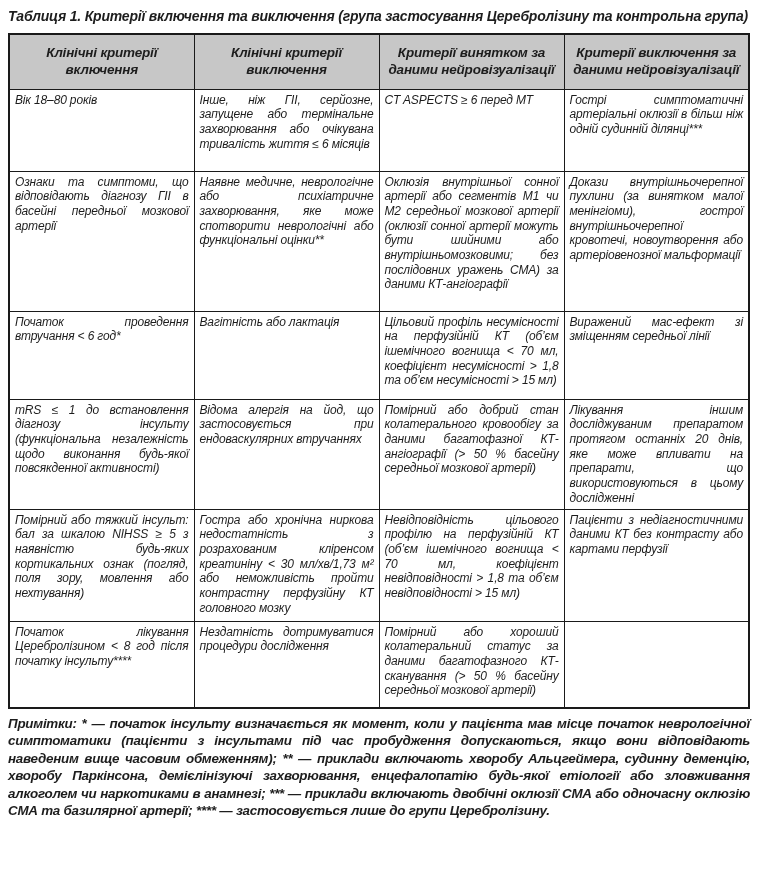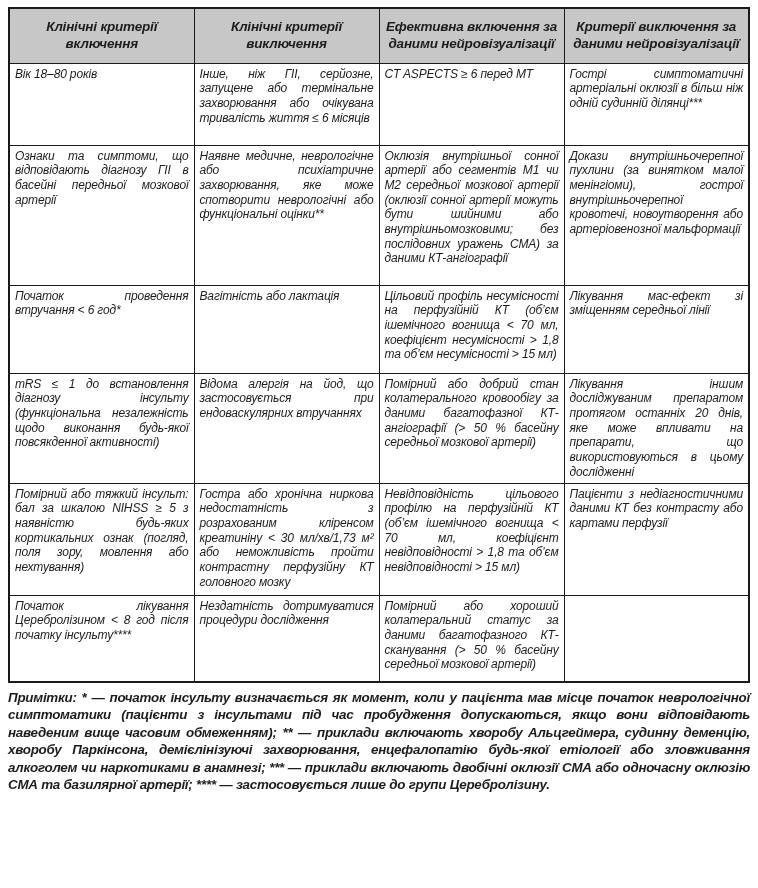--- a/index.html
+++ b/index.html
@@ -58,54 +58,55 @@
     font-weight: bold; font-style: italic;
     letter-spacing: -0.25px;
     text-align: justify; text-align-last: left;
   }
 </style>
 </head>
 <body>
 
 <div class="page">
 
+  <div class="title">Таблиця 1. Критерії включення та виключення (група застосування Церебролізину та контрольна група)</div>
 
   <table class="criteria-table">
     <colgroup>
         <col>
         <col>
         <col>
         <col>
       </colgroup>
     <thead>
       <tr class="header-row">
         <th>Клінічні критерії включення</th>
         <th>Клінічні критерії виключення</th>
-        <th>Ефективна включення за даними нейровізуалізації</th>
+        <th>Критерії винятком за даними нейровізуалізації</th>
         <th>Критерії виключення за даними нейровізуалізації</th>
       </tr>
     </thead>
     <tbody>
       <tr class="r0">
         <td>Вік 18–80 років</td>
         <td>Інше, ніж ГІІ, серйозне, запущене або термінальне захворювання або очікувана тривалість життя ≤ 6 місяців</td>
         <td>CT ASPECTS ≥ 6 перед МТ</td>
         <td>Гострі симптоматичні артеріальні оклюзії в більш ніж одній судинній ділянці***</td>
       </tr>
       <tr class="r1">
         <td>Ознаки та симптоми, що відповідають діагнозу ГІІ в басейні передньої мозкової артерії</td>
         <td>Наявне медичне, неврологічне або психіатричне захворювання, яке може спотворити неврологічні або функціональні оцінки**</td>
         <td>Оклюзія внутрішньої сонної артерії або сегментів М1 чи М2 середньої мозкової артерії (оклюзії сонної артерії можуть бути шийними або внутрішньомозковими; без послідовних уражень СМА) за даними КТ-ангіографії</td>
         <td>Докази внутрішньочерепної пухлини (за винятком малої менінгіоми), гострої внутрішньочерепної кровотечі, новоутворення або артеріовенозної мальформації</td>
       </tr>
       <tr class="r2">
         <td>Початок проведення втручання &lt; 6 год*</td>
         <td>Вагітність або лактація</td>
         <td>Цільовий профіль несумісності на перфузійній КТ (об’єм ішемічного вогнища &lt; 70 мл, коефіцієнт несумісності &gt; 1,8 та об’єм несумісності &gt; 15 мл)</td>
-        <td>Лікування мас-ефект зі зміщенням середньої лінії</td>
+        <td>Виражений мас-ефект зі зміщенням середньої лінії</td>
       </tr>
       <tr class="r3">
         <td>mRS ≤ 1 до встановлення діагнозу інсульту (функціональна незалежність щодо виконання будь-якої повсякденної активності)</td>
         <td>Відома алергія на йод, що застосовується при ендоваскулярних втручаннях</td>
         <td>Помірний або добрий стан колатерального кровообігу за даними багатофазної КТ-ангіографії (&gt; 50 % басейну середньої мозкової артерії)</td>
         <td>Лікування іншим досліджуваним препаратом протягом останніх 20 днів, яке може впливати на препарати, що використовуються в цьому дослідженні</td>
       </tr>
       <tr class="r4">
         <td>Помірний або тяжкий інсульт: бал за шкалою NIHSS ≥ 5 з наявністю будь-яких кортикальних ознак (погляд, поля зору, мовлення або нехтування)</td>
         <td>Гостра або хронічна ниркова недостатність з розрахованим кліренсом креатиніну &lt; 30 мл/хв/1,73 м² або неможливість пройти контрастну перфузійну КТ головного мозку</td>

